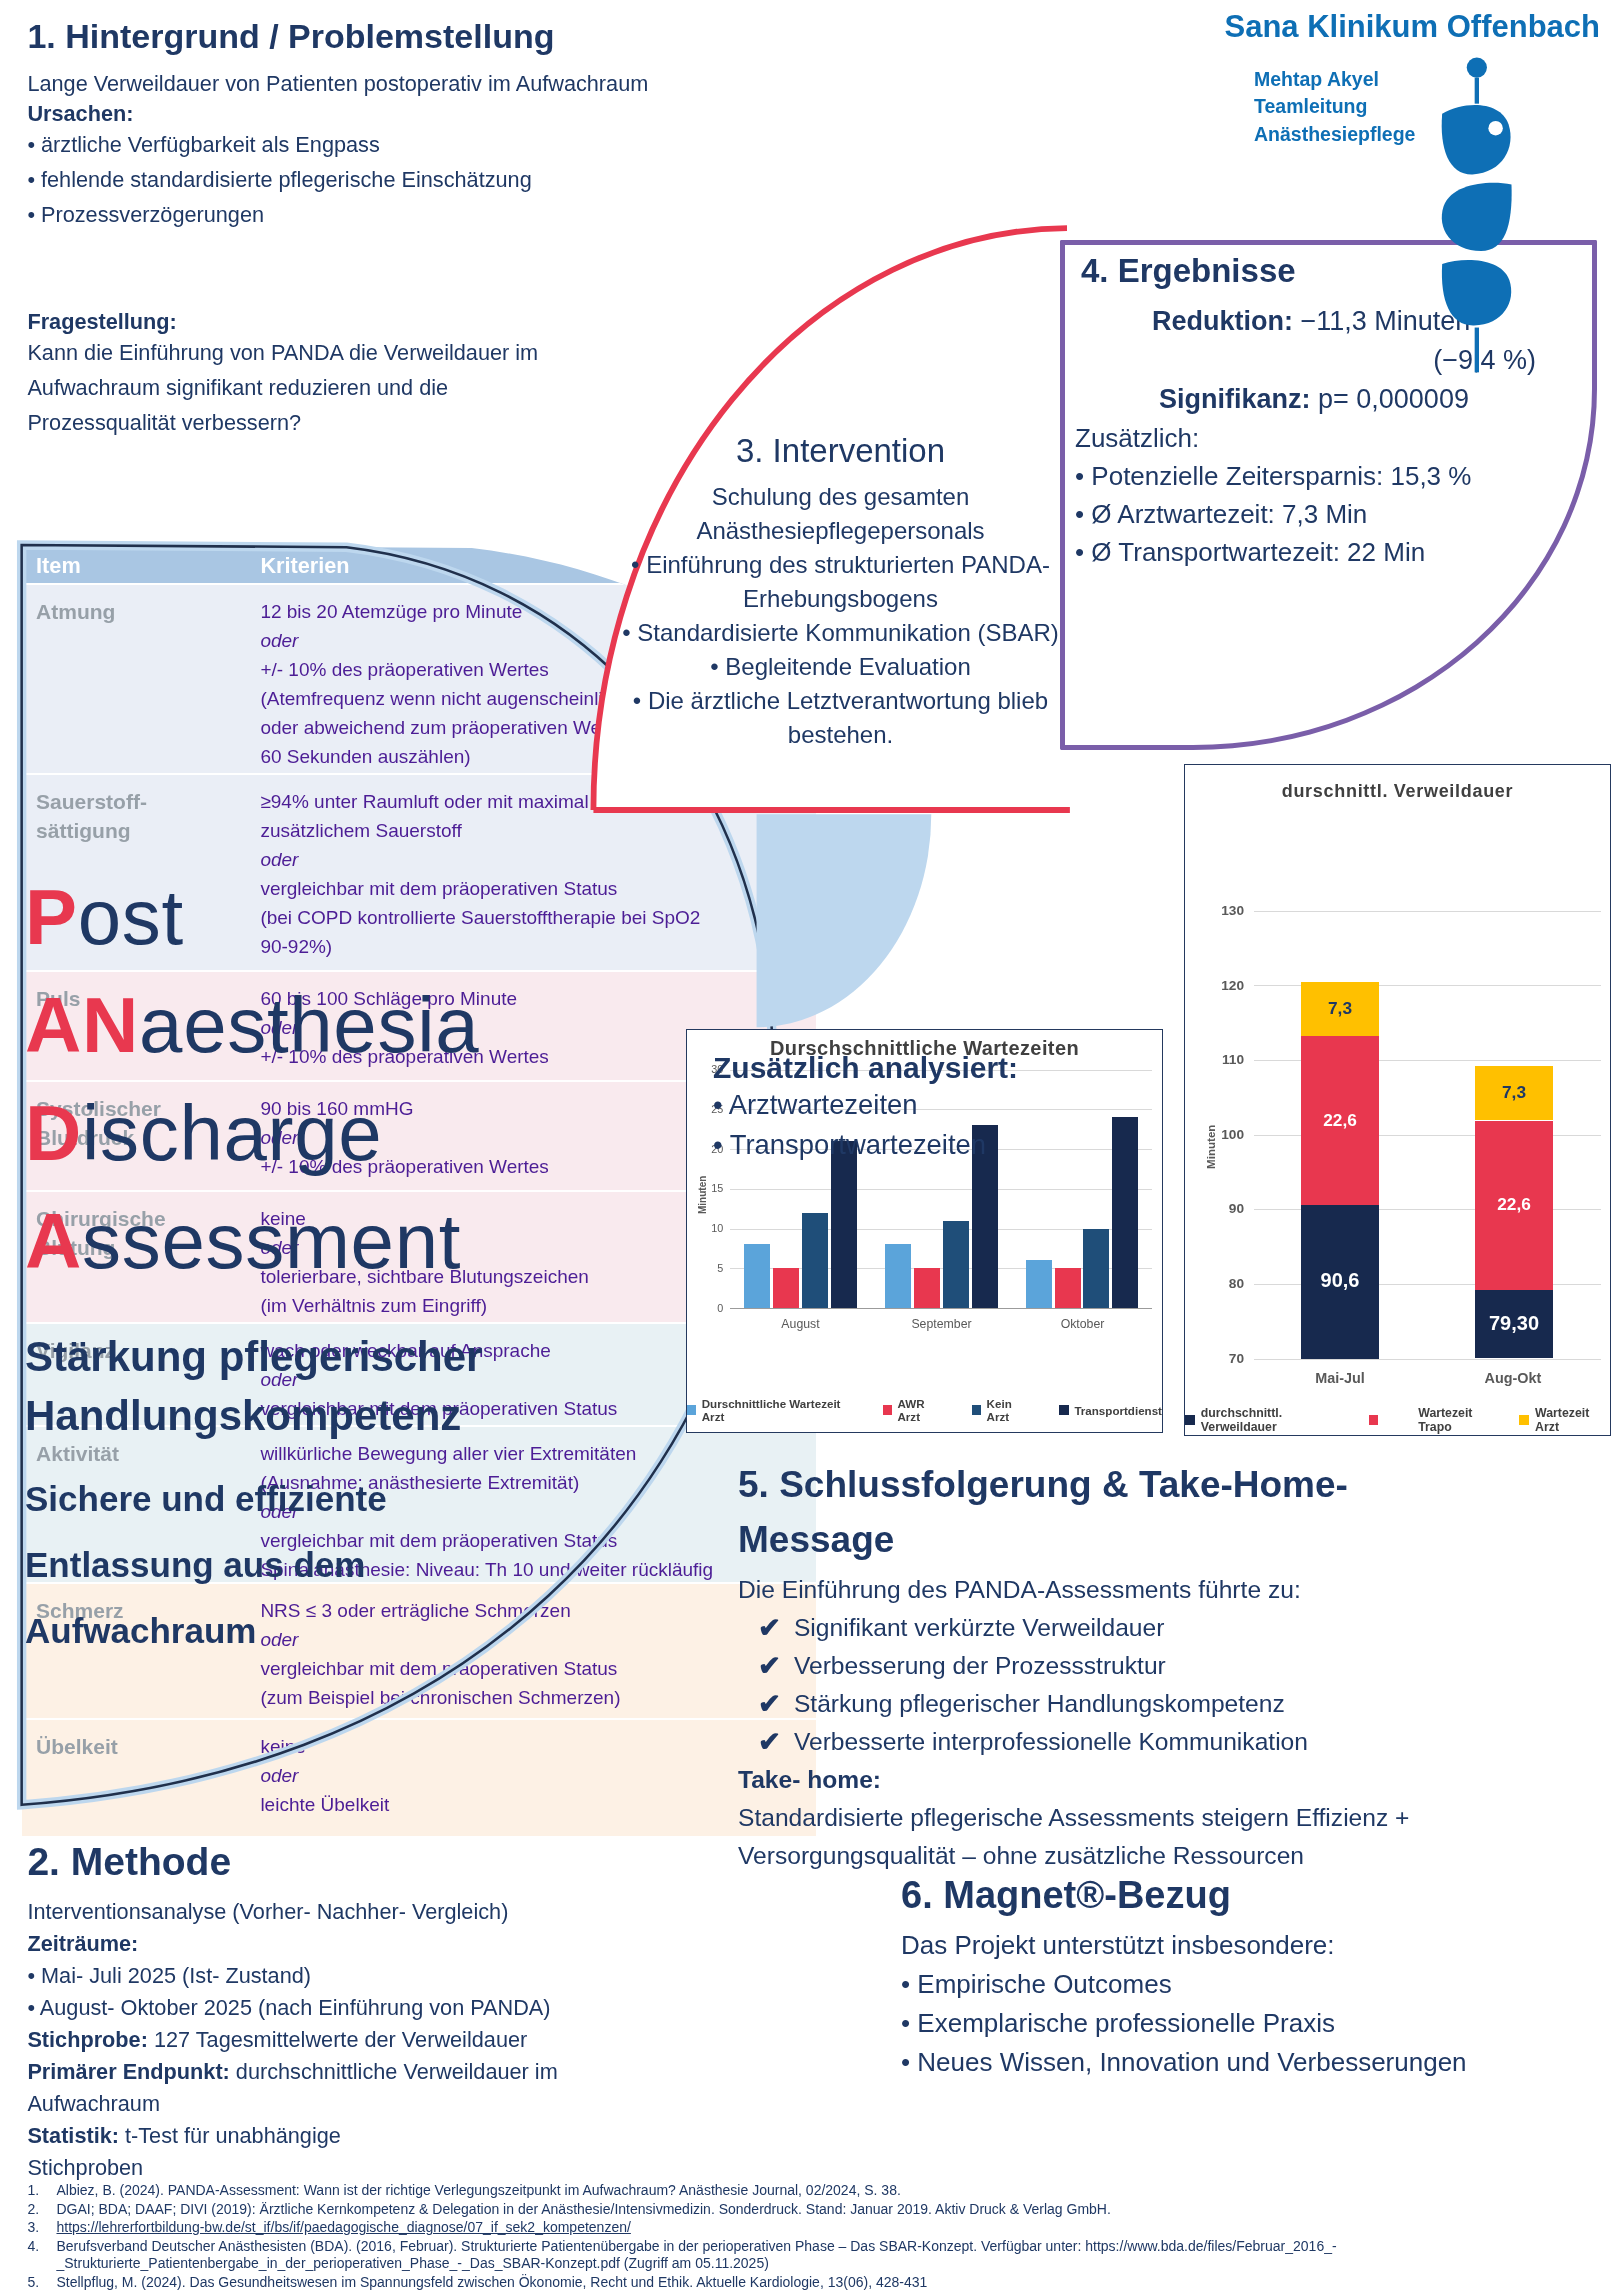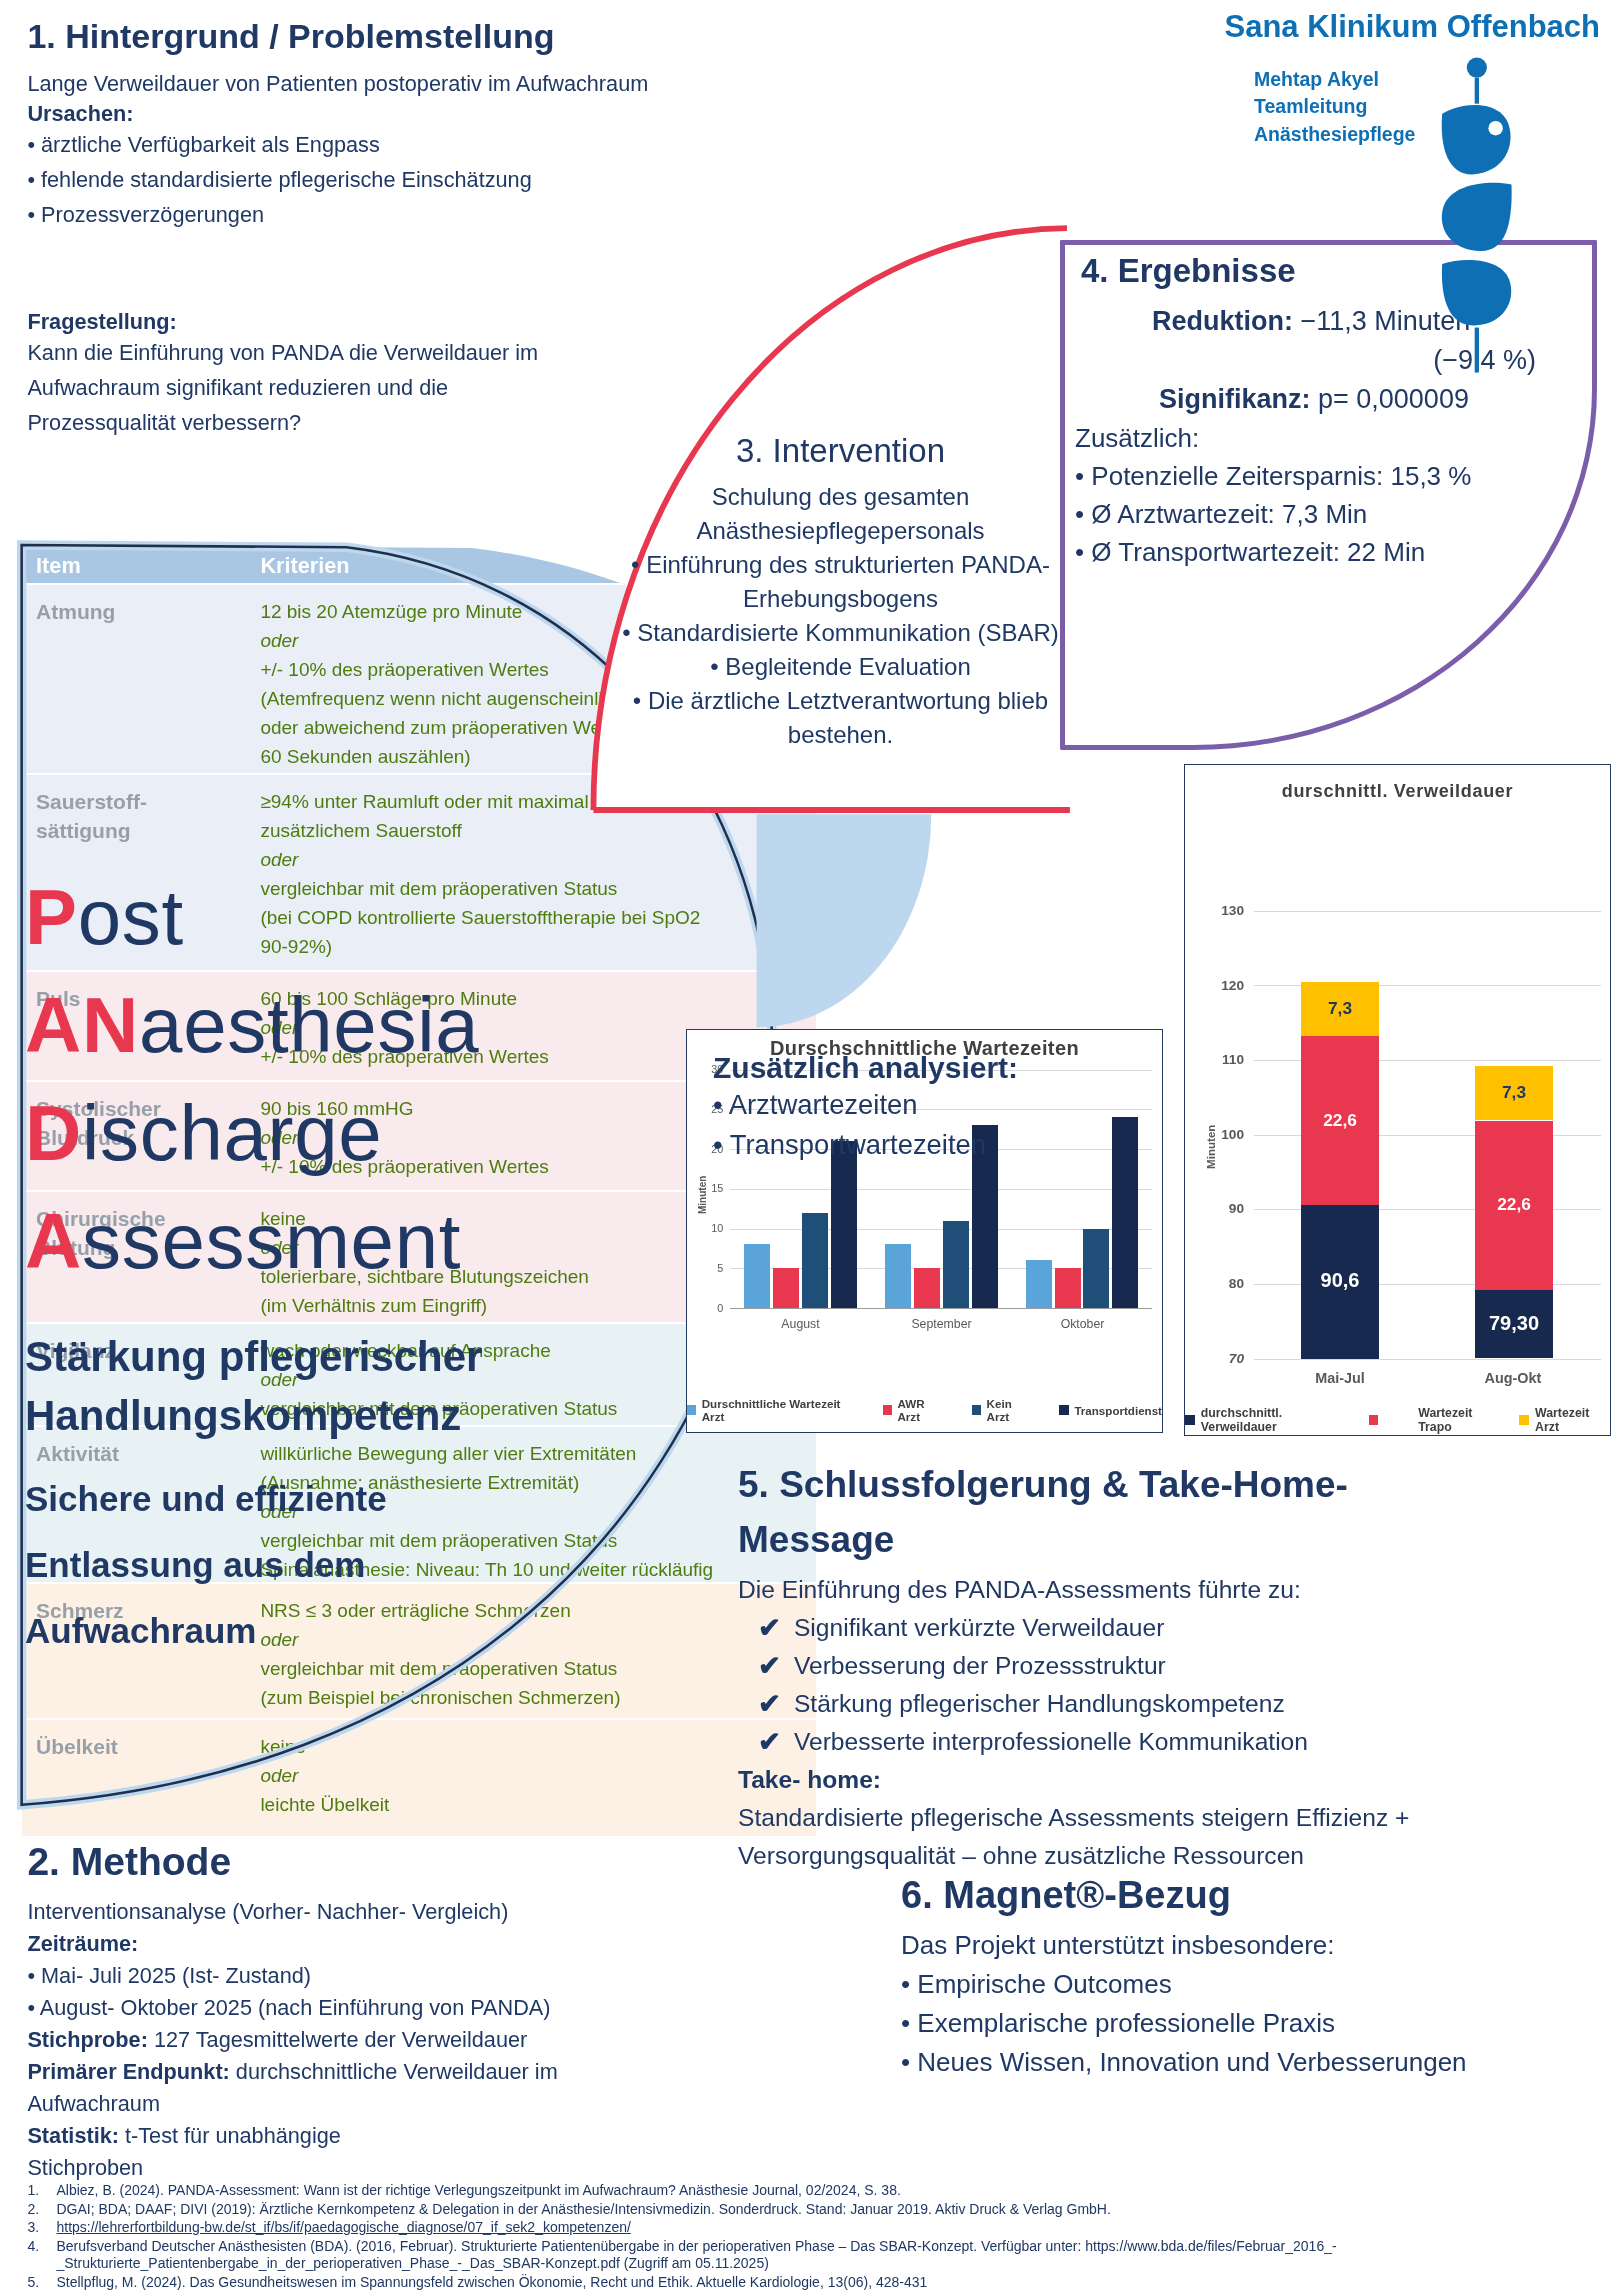--- a/index.html
+++ b/index.html
@@ -14,21 +14,21 @@
   .clinic{font-size:31px;font-weight:700;color:#0E6FB5;text-align:right;}
   .author-block{font-size:19.5px;font-weight:700;color:#0E6FB5;line-height:27.4px;}
   
   #table-wrap{left:21.7px;top:545px;width:794px;height:1264px;
     clip-path:path('M 0 0 L 450 3 C 760 40 975 275 1028 575 C 1082 895 970 1235 730 1455 C 530 1640 270 1725 0 1745 Z');}
   .trow{display:flex;border-bottom:2.2px solid #fff;}
   .thead{background:#A9C6E3;height:38px;}
   .thead .tcell{color:#fff;font-weight:700;font-size:21.7px;padding-top:5.8px;}
   .tcell{box-sizing:border-box;}
   .c-item{width:217px;flex:0 0 217px;padding:11.6px 0 0 14.4px;font-size:21px;font-weight:700;color:#97A0A8;line-height:29px;}
-  .c-crit{flex:1;padding:11.6px 0 0 21.7px;font-size:19px;color:#4d7c0f;line-height:29px;}
+  .c-crit{flex:1;padding:11.6px 0 0 21.7px;font-size:19px;color:#4c1d95;line-height:29px;}
   .c-crit .oder{font-style:italic;}
   
   .panda-line{font-size:78px;line-height:108px;font-weight:400;color:#1F3864;letter-spacing:0.7px;}
   .panda-line .accent{color:#E8384F;font-weight:700;}
   .tag1{font-size:42px;font-weight:700;line-height:59px;}
   .tag2{font-size:35px;font-weight:700;line-height:66px;}
   
   .s3-title{font-size:33px;font-weight:400;text-align:center;}
   .iline{font-size:24px;line-height:34px;text-align:center;}
   
@@ -324,21 +324,21 @@
     <div class="ov-title">Zusätzlich analysiert:</div>
     <div id="overlay-bullets">
         <div class="ov-line">• Arztwartezeiten</div>
         <div class="ov-line">• Transportwartezeiten</div>
       </div>
   </div>
 
   <div class="abs chartbox" id="chart2" style="left:1184px;top:764px;width:427px;height:672px;">
       <div class="ctitle" style="top:16px;font-size:18px;letter-spacing:0.7px;">durschnittl.  Verweildauer</div>
       <div class="cgrid" style="left:69px;top:594px;width:347px;height:0.7px;"></div>
-      <div class="ctick" style="left:24px;top:586px;width:35px;font-size:13.7px;font-weight:700;font-style:italic;">70</div>
+      <div class="ctick" style="left:24px;top:586px;width:35px;font-size:13.7px;font-weight:700;">70</div>
       <div class="cgrid" style="left:69px;top:519px;width:347px;height:0.7px;"></div>
       <div class="ctick" style="left:24px;top:511px;width:35px;font-size:13.7px;font-weight:700;">80</div>
       <div class="cgrid" style="left:69px;top:444px;width:347px;height:0.7px;"></div>
       <div class="ctick" style="left:24px;top:436px;width:35px;font-size:13.7px;font-weight:700;">90</div>
       <div class="cgrid" style="left:69px;top:370px;width:347px;height:0.7px;"></div>
       <div class="ctick" style="left:24px;top:362px;width:35px;font-size:13.7px;font-weight:700;">100</div>
       <div class="cgrid" style="left:69px;top:295px;width:347px;height:0.7px;"></div>
       <div class="ctick" style="left:24px;top:287px;width:35px;font-size:13.7px;font-weight:700;">110</div>
       <div class="cgrid" style="left:69px;top:220px;width:347px;height:0.7px;"></div>
       <div class="ctick" style="left:24px;top:213px;width:35px;font-size:13.7px;font-weight:700;">120</div>

